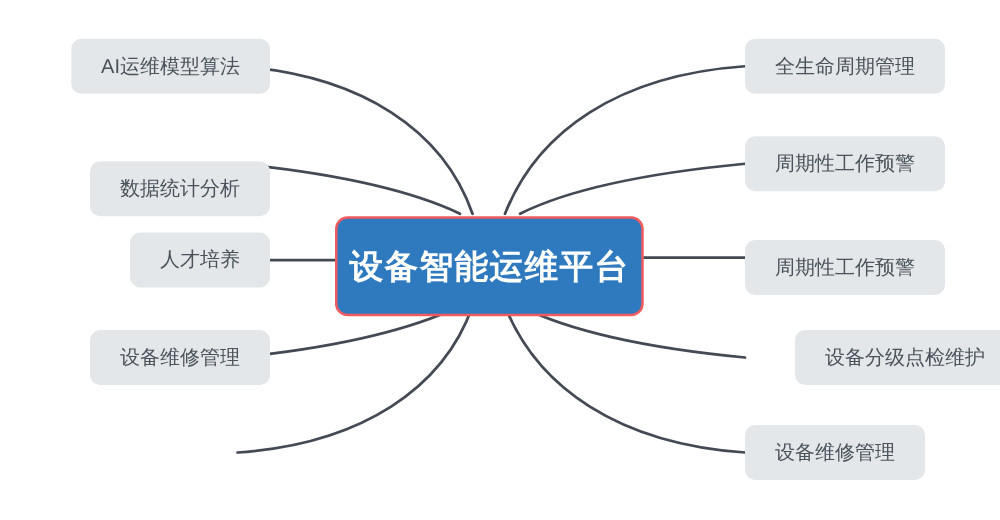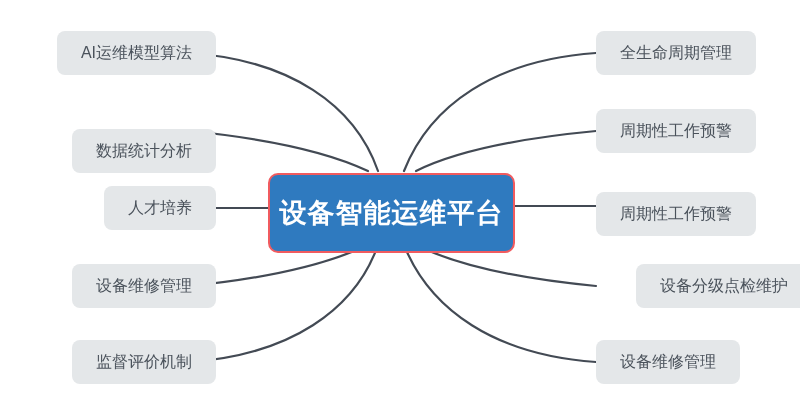--- a/index.html
+++ b/index.html
@@ -98,23 +98,20 @@
     </div>
   <div class="node left" style="top:109px;margin-top:20px;">
       <span>数据统计分析</span>
     </div>
   <div class="node left" style="top:186px;margin-left:18px;">
       <span>人才培养</span>
     </div>
   <div class="node left" style="top:264px;">
       <span>设备维修管理</span>
     </div>
-  <div class="node left" style="top:340px;">
-      <span>监督评价机制</span>
-    </div>
 
   <div class="node right" style="top:31px;">
       <span>全生命周期管理</span>
     </div>
   <div class="node right" style="top:109px;">
       <span>周期性工作预警</span>
     </div>
   <div class="node right" style="top:192px;">
       <span>周期性工作预警</span>
     </div>

